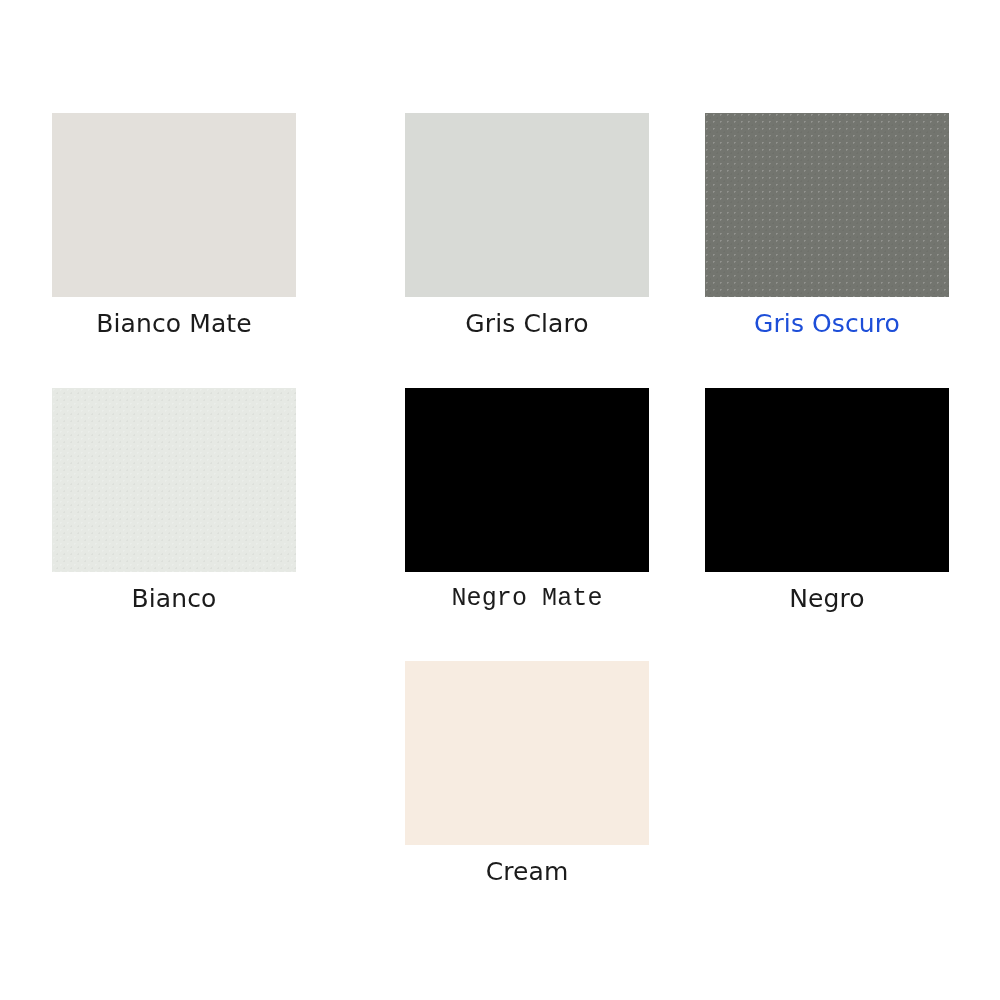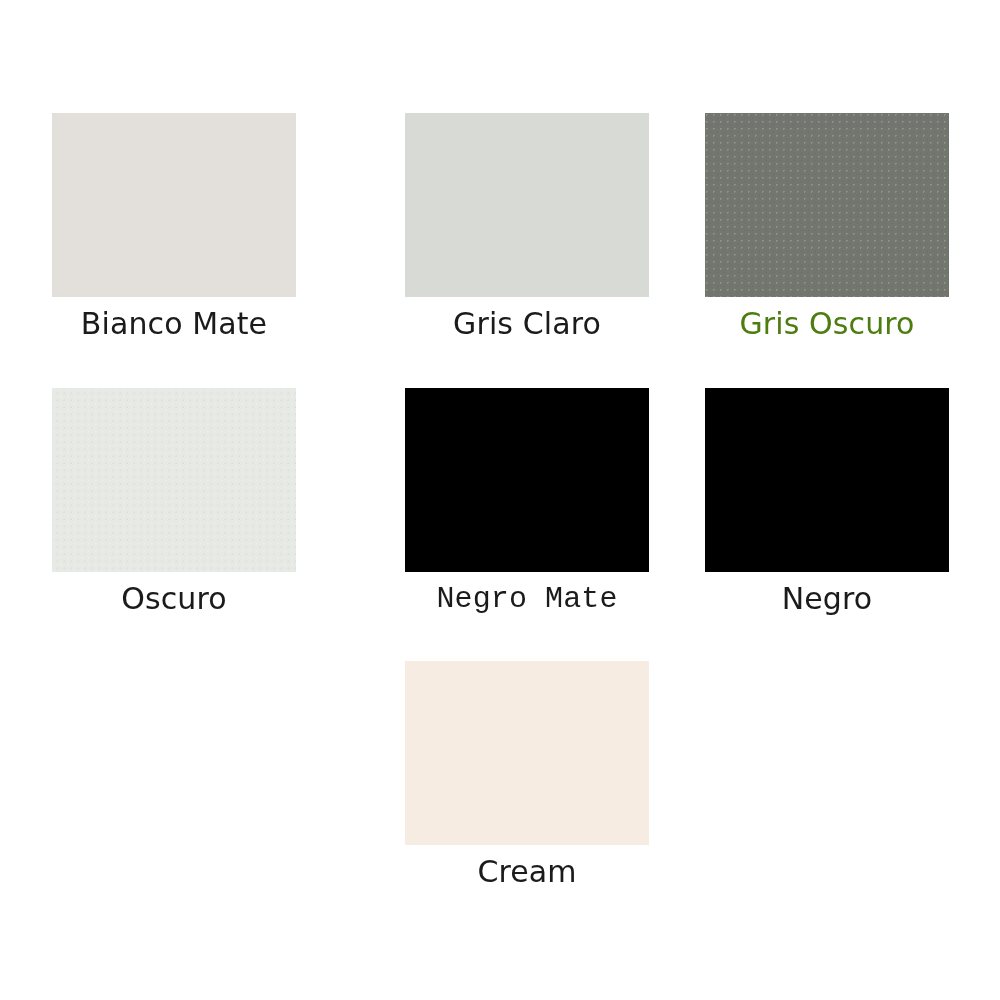--- a/index.html
+++ b/index.html
@@ -39,21 +39,21 @@
     background-image:
       radial-gradient(circle at 25% 25%, rgba(255,255,255,0.22) 0.7px, transparent 1.1px),
       radial-gradient(circle at 75% 75%, rgba(0,0,0,0.045) 0.7px, transparent 1.1px);
     background-size: 7px 7px, 7px 7px;
   }
 
   .swatch-label {
     display: block;
     width: 244px;
     text-align: center;
-    font-size: 30px;
+    font-size: 25px;
     line-height: 30px;
     color: #1b1b1b;
     margin-top: 12px;
     letter-spacing: 0.1px;
     white-space: nowrap;
   }
 
   
   .col-1 { left: 52px; }
   .col-2 { left: 378px; padding-left: 27px; }
@@ -71,25 +71,25 @@
     <div class="swatch-cell col-1 row-1">
       <div class="swatch-chip" style="background-color: rgb(227, 224, 219);"></div>
       <span class="swatch-label" style="color: rgb(27, 27, 27);">Bianco Mate</span>
     </div>
     <div class="swatch-cell col-2 row-1">
       <div class="swatch-chip" style="background-color: rgb(216, 218, 214);"></div>
       <span class="swatch-label" style="color: rgb(27, 27, 27);">Gris Claro</span>
     </div>
     <div class="swatch-cell col-3 row-1">
       <div class="swatch-chip textured" style="background-color: rgb(115, 117, 111);"></div>
-      <span class="swatch-label" style="color: #4d7c0f; text-align: center;">Gris Oscuro</span>
+      <span class="swatch-label" style="color: #1d4ed8; text-align: center;">Gris Oscuro</span>
     </div>
     <div class="swatch-cell col-1 row-2">
       <div class="swatch-chip textured" style="background-color: rgb(230, 233, 228);"></div>
-      <span class="swatch-label" style="color: rgb(27, 27, 27);">Oscuro</span>
+      <span class="swatch-label" style="color: rgb(27, 27, 27);">Bianco</span>
     </div>
     <div class="swatch-cell col-2 row-2">
       <div class="swatch-chip" style="background-color: rgb(0, 0, 0);"></div>
       <span class="swatch-label" style="color: rgb(27, 27, 27); font-family: Liberation Mono, monospace;">Negro Mate</span>
     </div>
     <div class="swatch-cell col-3 row-2">
       <div class="swatch-chip" style="background-color: rgb(0, 0, 0);"></div>
       <span class="swatch-label" style="color: rgb(27, 27, 27);">Negro</span>
     </div>
     <div class="swatch-cell col-2 row-3">

